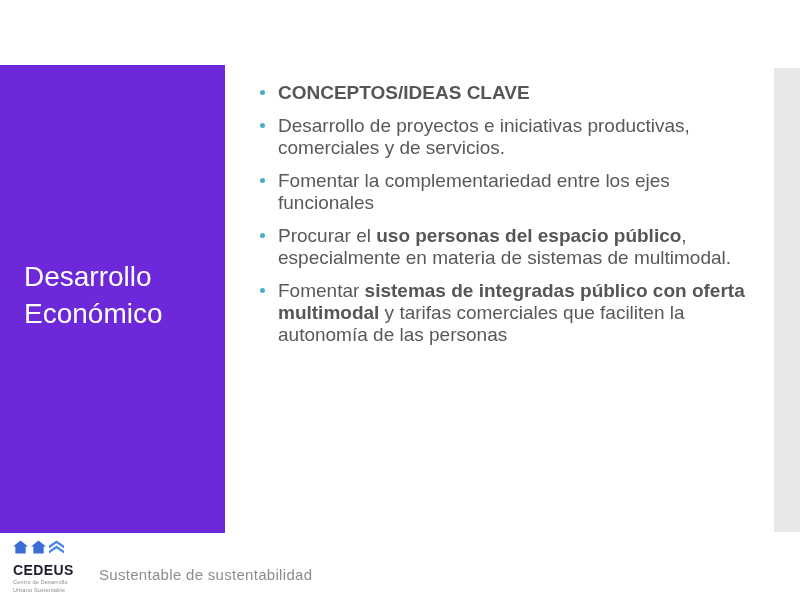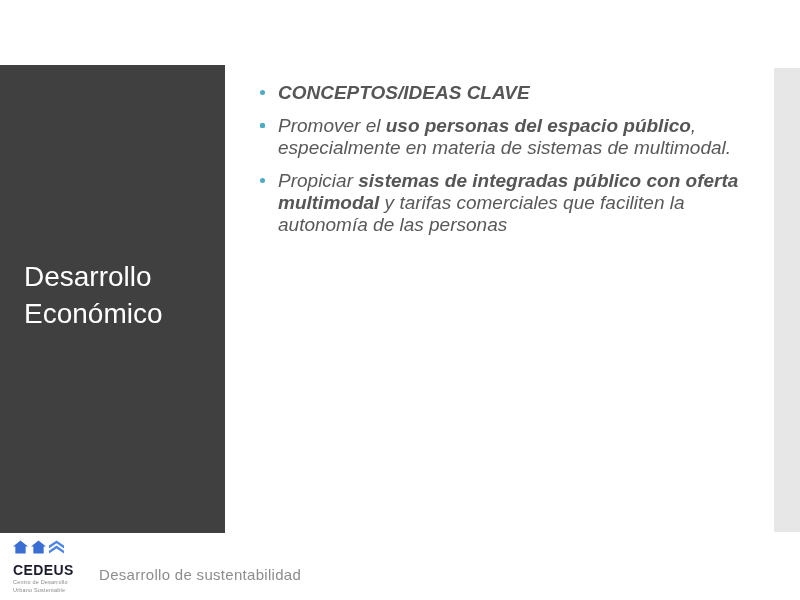--- a/index.html
+++ b/index.html
@@ -14,21 +14,21 @@
     overflow: hidden;
   }
 
   
   .sidebar {
     position: absolute;
     left: 0;
     top: 65px;
     width: 225px;
     height: 468px;
-    background: #404040;
+    background: #6d28d9;
   }
   .slide-title {
     position: absolute;
     left: 24px;
     top: 193px;
     width: 190px;
     color: #ffffff;
     font-size: 28px;
     line-height: 37px;
     font-weight: 400;
@@ -44,21 +44,20 @@
     background: #e7e7e7;
   }
 
   
   .content {
     position: absolute;
     left: 258px;
     top: 82px;
     width: 502px;
     list-style: none;
-    font-style: italic;
   }
   .content li {
     position: relative;
     padding-left: 20px;
     margin-bottom: 11px;
     color: #595959;
     font-size: 19px;
     line-height: 22px;
   }
   .content li .dot {
@@ -110,24 +109,24 @@
 <div class="slide">
 
   <div class="sidebar">
     <h1 class="slide-title">Desarrollo Económico</h1>
   </div>
 
   <div class="right-strip"></div>
 
   <ul class="content" id="bullet-list">
       <li><span class="dot"></span><b>CONCEPTOS/IDEAS CLAVE</b></li>
-      <li><span class="dot"></span></li>
-      <li><span class="dot"></span></li>
-      <li><span class="dot"></span><span>Promover el </span><b>uso personas del espacio público</b><span>, especialmente en materia de sistemas de multimodal.</span></li>
-      <li><span class="dot"></span><span>Propiciar </span><b>sistemas de integradas público con oferta multimodal</b><span> y tarifas comerciales que faciliten la autonomía de las personas</span></li>
+      <li><span class="dot"></span><span>Desarrollo de proyectos e iniciativas productivas, comerciales y de servicios.</span></li>
+      <li><span class="dot"></span><span>Fomentar la complementariedad entre los ejes funcionales</span></li>
+      <li><span class="dot"></span><span>Procurar el </span><b>uso personas del espacio público</b><span>, especialmente en materia de sistemas de multimodal.</span></li>
+      <li><span class="dot"></span><span>Fomentar </span><b>sistemas de integradas público con oferta multimodal</b><span> y tarifas comerciales que faciliten la autonomía de las personas</span></li>
     </ul>
 
   <div class="logo">
     <div class="logo-icons">
       <span>
         <svg width="15" height="14" viewBox="0 0 16 14">
             <path d="M8 0 L16 6.5 L13.5 6.5 L13.5 14 L2.5 14 L2.5 6.5 L0 6.5 Z" fill="#3a6ed2"></path>
           </svg>
       </span>
       <span>
@@ -140,15 +139,15 @@
           <path d="M8 0 L16 5.5 L16 8.5 L8 3 L0 8.5 L0 5.5 Z" fill="#4f86e6"></path>
           <path d="M8 5.5 L16 11 L16 14 L8 8.5 L0 14 L0 11 Z" fill="#4f86e6"></path>
         </svg>
       </span>
     </div>
     <div class="logo-word">CEDEUS</div>
     <div class="logo-tagline">Centro de Desarrollo</div>
     <div class="logo-tagline">Urbano Sustentable</div>
   </div>
 
-  <div class="footer-text">Desarrollo de sustentabilidad</div>
+  <div class="footer-text">Sustentable de sustentabilidad</div>
 
 </div>
 
 </body></html>

